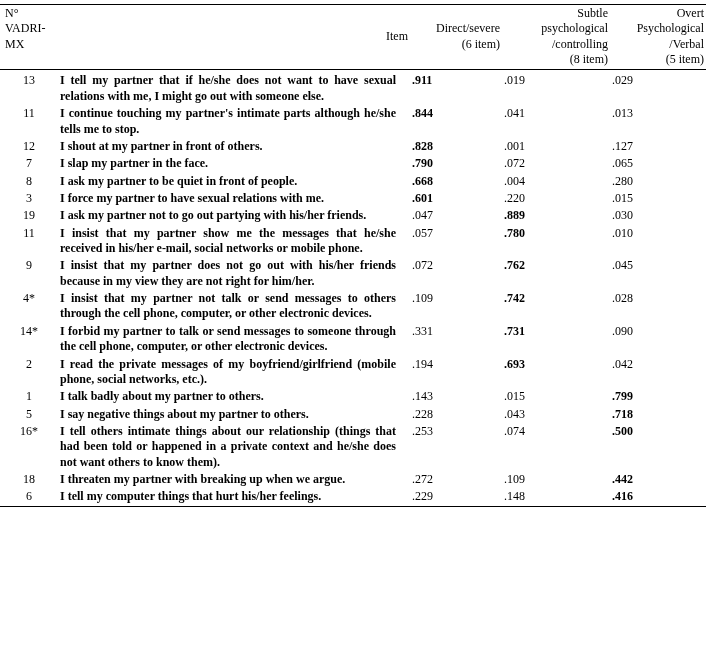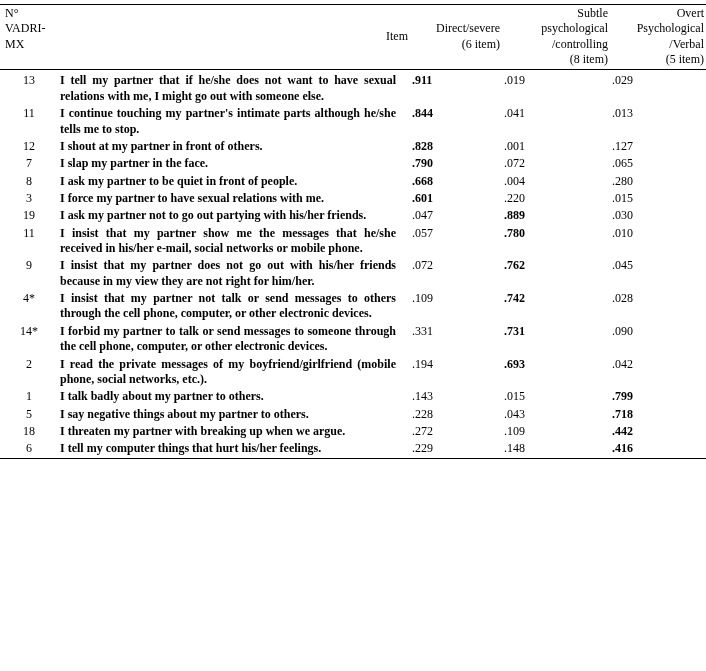--- a/index.html
+++ b/index.html
@@ -175,20 +175,27 @@
         <td class="val bold">.799</td>
       </tr>
       <tr>
         <td class="num">5</td>
         <td class="item">I say negative things about my partner to others.</td>
         <td class="val">.228</td>
         <td class="val">.043</td>
         <td class="val bold">.718</td>
       </tr>
       <tr>
+        <td class="num">16*</td>
+        <td class="item">I tell others intimate things about our relationship (things that had been told or happened in a private context and he/she does not want others to know them).</td>
+        <td class="val">.253</td>
+        <td class="val">.074</td>
+        <td class="val bold">.500</td>
+      </tr>
+      <tr>
         <td class="num">18</td>
         <td class="item">I threaten my partner with breaking up when we argue.</td>
         <td class="val">.272</td>
         <td class="val">.109</td>
         <td class="val bold">.442</td>
       </tr>
       <tr>
         <td class="num">6</td>
         <td class="item">I tell my computer things that hurt his/her feelings.</td>
         <td class="val">.229</td>

